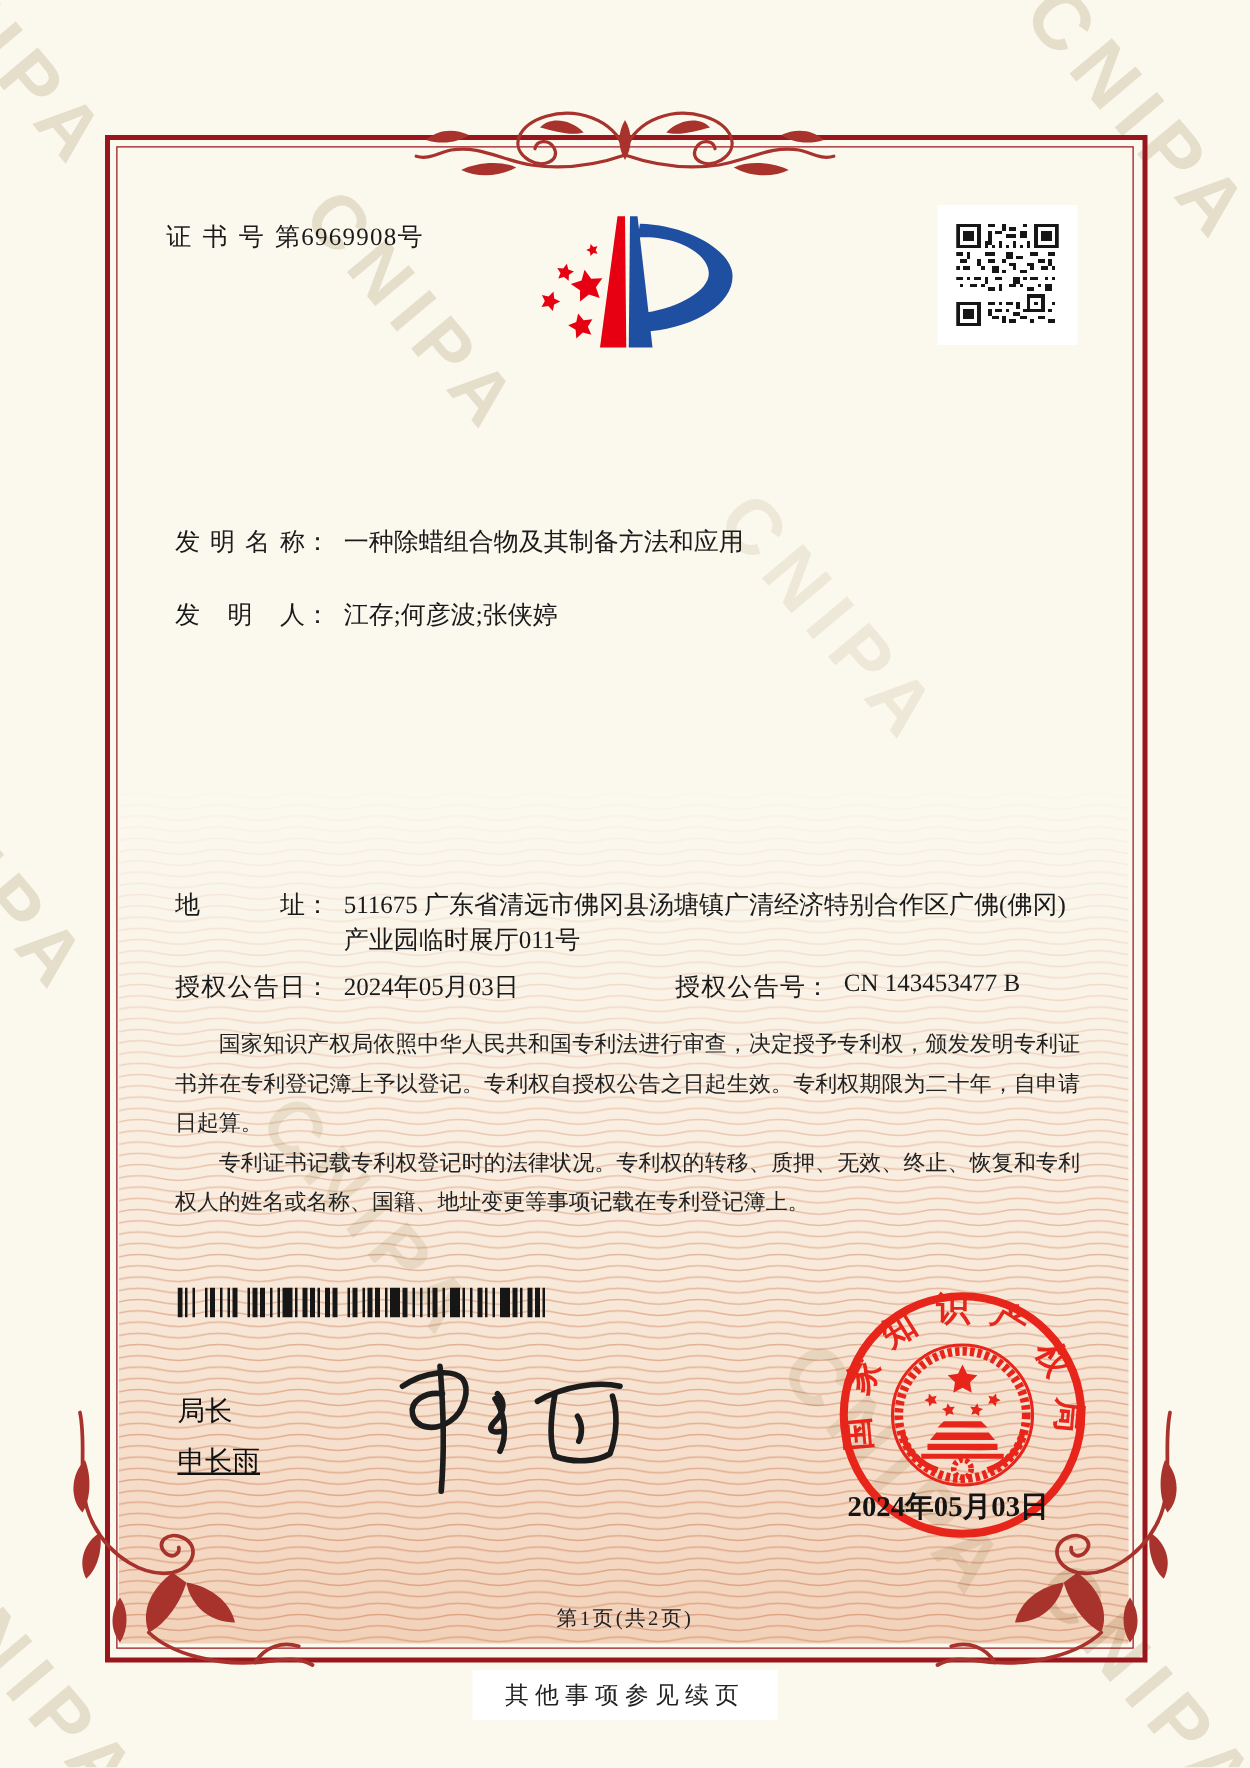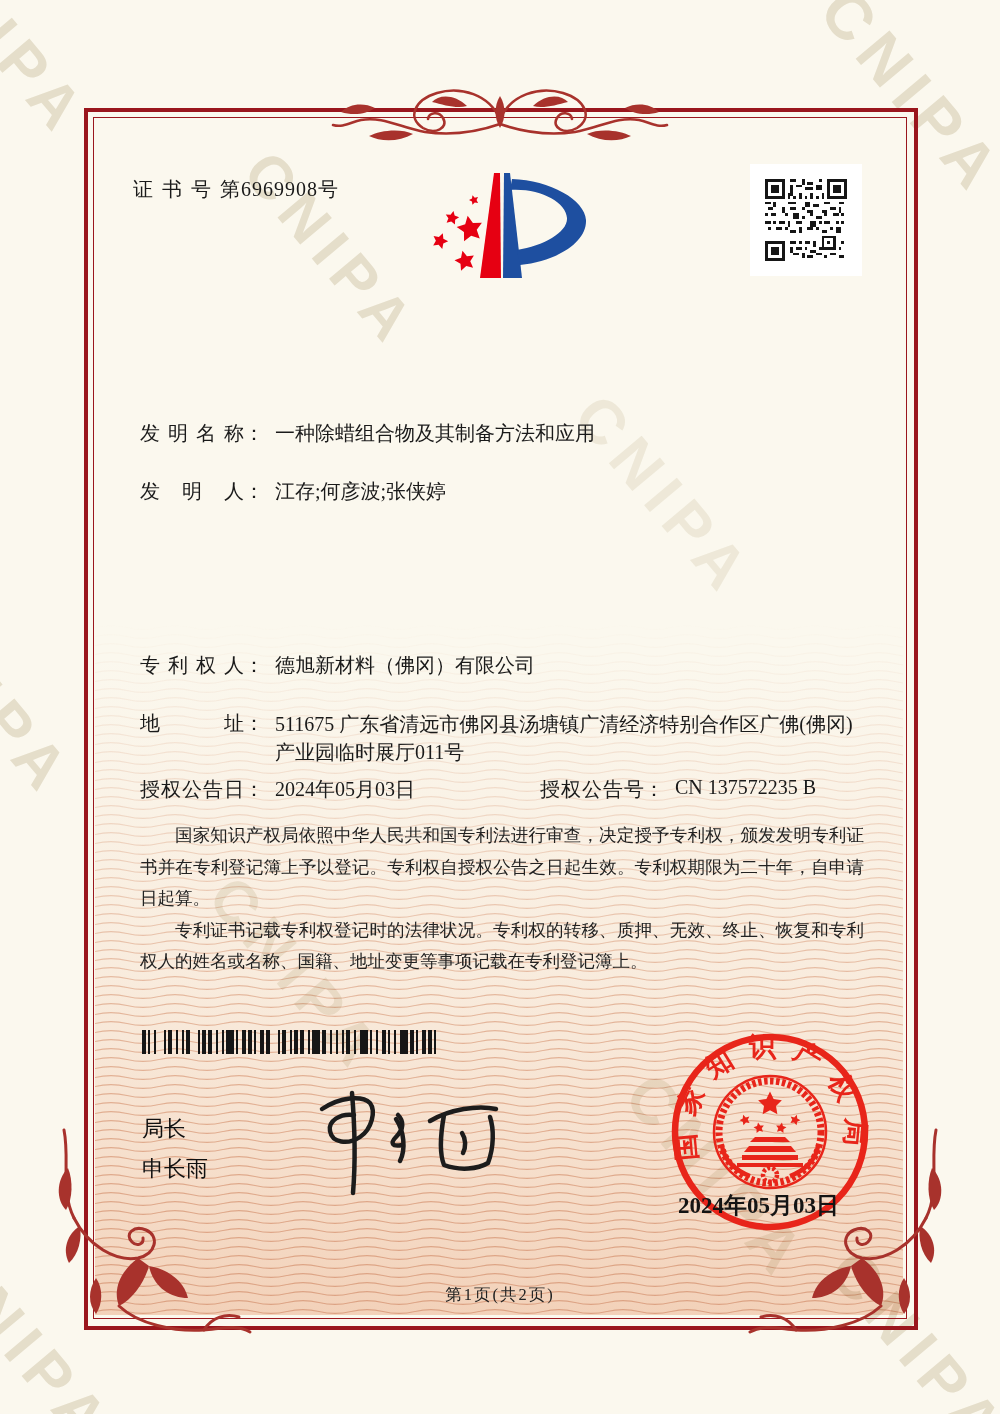--- a/index.html
+++ b/index.html
@@ -33,21 +33,21 @@
   .fval.wrap{white-space:normal;width:590px;line-height:28px;}
   .pair2{margin-left:120px;}
   .bodytext{position:absolute;left:140px;top:820px;width:724px;font-size:17.5px;
       line-height:31.5px;text-align:justify;color:#222;}
   .bodytext p{margin:0;text-indent:2em;}
   .barcode{position:absolute;left:142px;top:1030px;width:298px;height:24px;display:flex;overflow:hidden;}
   .barcode i{display:block;height:100%;}
   .officer{position:absolute;left:142px;font-size:22px;
       font-family:"Liberation Sans","DejaVu Sans",sans-serif;color:#111;}
   .officer.t1{top:1114px;}
-  .officer.t2{top:1154px;}
+  .officer.t2{top:1154px;text-decoration:underline;}
   .sig{position:absolute;left:300px;top:1082px;}
   .seal{position:absolute;left:668px;top:1030px;}
   .sealdate{position:absolute;left:678px;top:1190px;width:180px;font-size:23px;
       color:#141414;letter-spacing:0px;font-weight:600;}
   .pageinfo{position:absolute;left:0;top:1284px;width:1000px;text-align:center;
       font-size:16.5px;letter-spacing:2px;color:#222;}
   .note{position:absolute;left:50%;top:1336px;transform:translateX(-50%);
       background:#ffffff;padding:7px 26px;font-size:19px;letter-spacing:5px;color:#222;}
 </style>
 </head>
@@ -256,34 +256,30 @@
 
 
     <div class="frow" style="top:420px;">
       <span class="flabel">发明名称</span><span class="fcolon">：</span>
       <span class="fval">一种除蜡组合物及其制备方法和应用</span>
     </div>
     <div class="frow" style="top:478px;">
       <span class="flabel">发明人</span><span class="fcolon">：</span>
       <span class="fval">江存;何彦波;张侠婷</span>
     </div>
-    <div class="frow" style="top:652px;">
-      <span class="flabel">专利权人</span><span class="fcolon">：</span>
-      <span class="fval">德旭新材料（佛冈）有限公司</span>
-    </div>
     <div class="frow" style="top:710px;">
       <span class="flabel">地址</span><span class="fcolon">：</span>
       <span class="fval wrap">511675 广东省清远市佛冈县汤塘镇广清经济特别合作区广佛(佛冈)产业园临时展厅011号</span>
     </div>
     <div class="frow" style="top:776px;">
       <span class="flabel">授权公告日</span><span class="fcolon">：</span>
       <span class="fval">2024年05月03日</span>
       <span class="pair2">
         <span class="flabel">授权公告号</span><span class="fcolon">：</span>
-        <span class="fval">CN 137572235 B</span>
+        <span class="fval">CN 143453477 B</span>
       </span>
     </div>
 
     <div class="bodytext">
       <p>国家知识产权局依照中华人民共和国专利法进行审查，决定授予专利权，颁发发明专利证书并在专利登记簿上予以登记。专利权自授权公告之日起生效。专利权期限为二十年，自申请日起算。</p>
       <p>专利证书记载专利权登记时的法律状况。专利权的转移、质押、无效、终止、恢复和专利权人的姓名或名称、国籍、地址变更等事项记载在专利登记簿上。</p>
     </div>
 
     <div class="barcode">
         <i style="flex: 0 0 4px; background: rgb(22, 22, 22);"></i>
@@ -419,15 +415,16 @@
       <defs>
         <path id="sealArc" d="M -62 44 A 76 76 0 1 1 62 44"></path>
       </defs>
       <text font-size="27" font-weight="700" fill="#e8251a" letter-spacing="15" font-family="Liberation Serif, DejaVu Serif, serif">
         <textPath href="#sealArc" startOffset="50%" text-anchor="middle">国家知识产权局</textPath>
       </text>
     </svg>
     <div class="sealdate">2024年05月03日</div>
 
     <div class="pageinfo">第1页(共2页)</div>
+    <div class="note">其他事项参见续页</div>
 
   </div>
 </div>
 
 </body></html>

